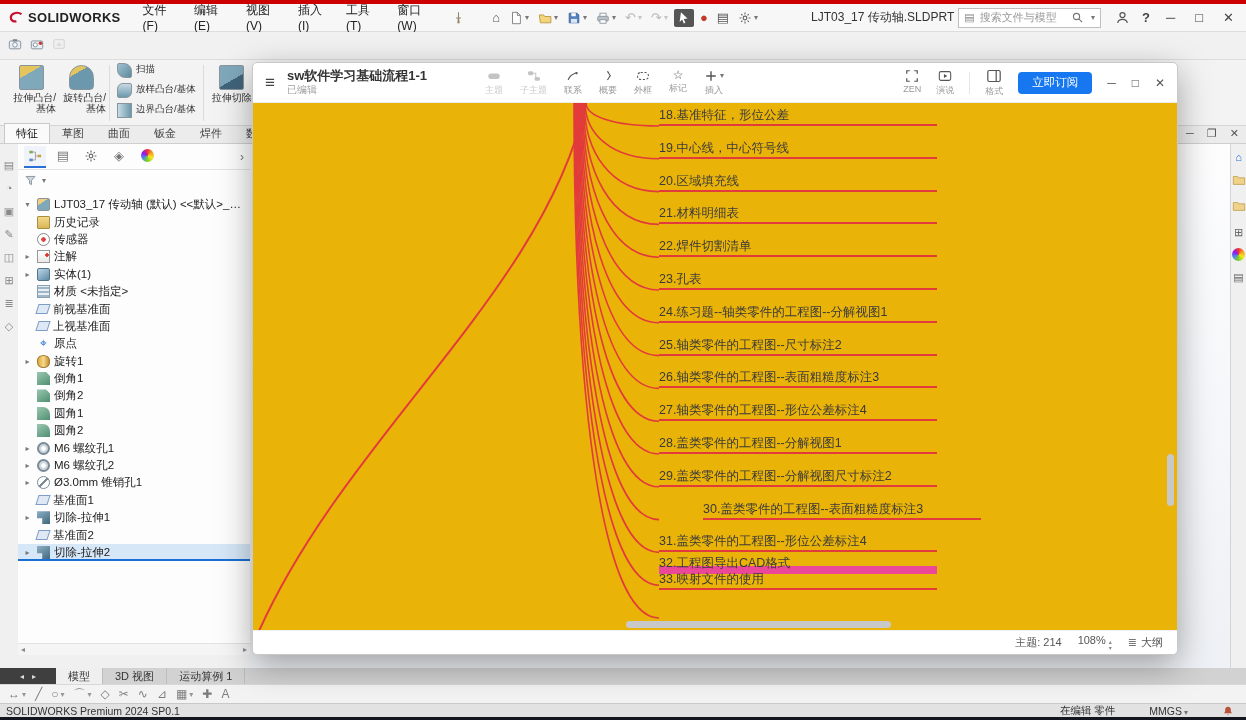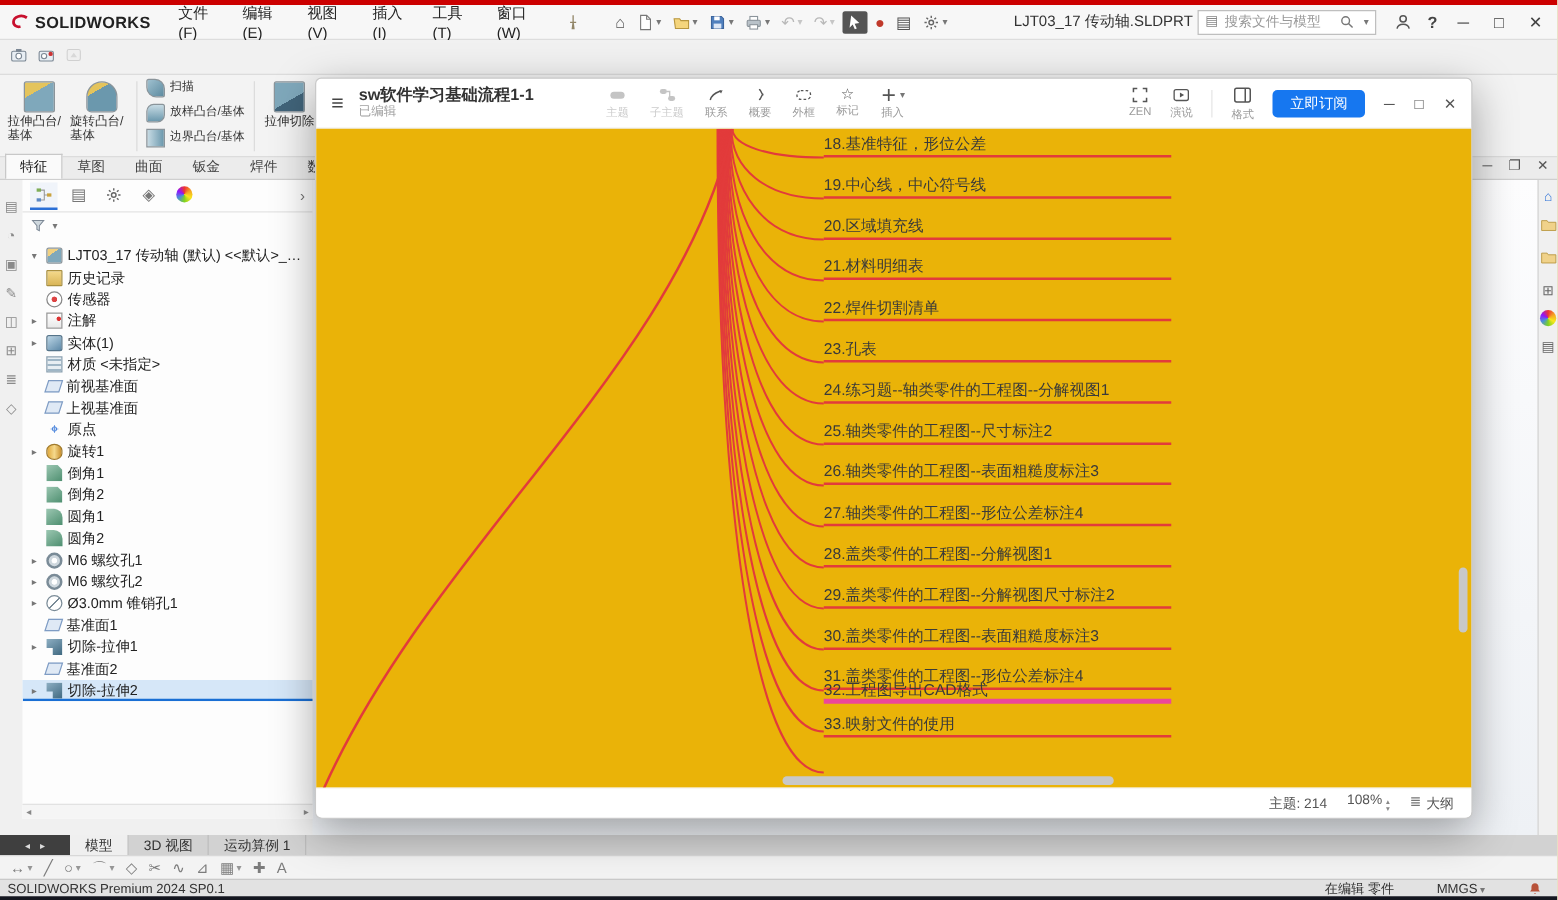--- a/index.html
+++ b/index.html
@@ -31,21 +31,21 @@
 #title-right{display:flex;align-items:center;gap:12px;margin-left:10px;}
 #title-right .gly{font-size:13px;color:#444;}
 .win-ctl{font-size:13px;color:#444;padding:0 4px;}
 
 
 #capture-bar{position:absolute;left:0;top:32px;width:1246px;height:28px;background:#f1f1f1;border-bottom:1px solid #dcdcdc;display:flex;align-items:center;gap:8px;padding:0 8px;}
 
 
 #ribbon{position:absolute;left:0;top:60px;width:1246px;height:66px;background:#f3f3f3;border-bottom:1px solid #d5d5d5;display:flex;align-items:center;padding-left:6px;}
 #ribbon-buttons{display:flex;align-items:center;height:64px;}
-.rbig{width:50px;height:62px;display:flex;flex-direction:column;align-items:center;justify-content:flex-start;padding-top:3px;gap:2px;font-size:10px;color:#333;text-align:left;line-height:1.12;}
+.rbig{width:50px;height:62px;display:flex;flex-direction:column;align-items:center;justify-content:flex-start;padding-top:3px;gap:2px;font-size:10px;color:#333;text-align:right;line-height:1.12;}
 .bicon{width:25px;height:25px;flex:none;display:inline-block;}
 .rcol{display:flex;flex-direction:column;justify-content:center;gap:1px;height:62px;}
 .rsmall{display:flex;align-items:flex-start;gap:4px;height:19px;font-size:9.5px;color:#333;white-space:nowrap;padding:0 4px;}
 .rsmall .bicon{width:15px;height:15px;}
 .rsep{width:1px;height:56px;background:#dcdcdc;margin:0 3px;flex:none;}
 .bi-boss-extrude{background:linear-gradient(150deg,#e4c45c 0 34%,#7fa8bb 34%);border:1px solid #8a949a;border-radius:2px;}
 .bi-revolve-boss{background:linear-gradient(150deg,#e4c45c 0 30%,#6b98ad 30%);border:1px solid #8a949a;border-radius:50% 50% 4px 4px;}
 .bi-sweep{background:linear-gradient(135deg,#9fc0cf,#5d8ba0);border:1px solid #8a949a;border-radius:2px 8px 2px 8px;}
 .bi-loft{background:linear-gradient(180deg,#c7dbe4,#6b98ad);border:1px solid #8a949a;border-radius:6px 2px 6px 2px;}
 .bi-boundary-boss{background:linear-gradient(90deg,#c7dbe4,#6b98ad);border:1px solid #8a949a;}
@@ -730,23 +730,23 @@
           <div class="topic-row" style="top:68.6px;border-bottom:2px solid #e23b3b;">20.区域填充线</div>
           <div class="topic-row" style="top:101.4px;border-bottom:2px solid #e23b3b;">21.材料明细表</div>
           <div class="topic-row" style="top:134.2px;border-bottom:2px solid #e23b3b;">22.焊件切割清单</div>
           <div class="topic-row" style="top:167.0px;border-bottom:2px solid #e23b3b;">23.孔表</div>
           <div class="topic-row" style="top:199.8px;border-bottom:2px solid #e23b3b;">24.练习题--轴类零件的工程图--分解视图1</div>
           <div class="topic-row" style="top:232.6px;border-bottom:2px solid #e23b3b;">25.轴类零件的工程图--尺寸标注2</div>
           <div class="topic-row" style="top:265.4px;border-bottom:2px solid #e23b3b;">26.轴类零件的工程图--表面粗糙度标注3</div>
           <div class="topic-row" style="top:298.2px;border-bottom:2px solid #e23b3b;">27.轴类零件的工程图--形位公差标注4</div>
           <div class="topic-row" style="top:331.0px;border-bottom:2px solid #e23b3b;">28.盖类零件的工程图--分解视图1</div>
           <div class="topic-row" style="top:363.8px;border-bottom:2px solid #e23b3b;">29.盖类零件的工程图--分解视图尺寸标注2</div>
-          <div class="topic-row" style="top:396.6px;border-bottom:2px solid #e23b3b;">30.盖类零件的工程图--表面粗糙度标注3</div>
+          <div class="topic-row" style="top:396.6px;border-bottom:2px solid #e23b3b;margin-left:44px;">30.盖类零件的工程图--表面粗糙度标注3</div>
           <div class="topic-row" style="top:429.4px;border-bottom:2px solid #e23b3b;">31.盖类零件的工程图--形位公差标注4</div>
-          <div class="topic-row" style="top:440px;border-bottom:4px solid #ec4899;">32.工程图导出CAD格式</div>
+          <div class="topic-row" style="top:451px;border-bottom:8px solid #ec4899;">32.工程图导出CAD格式</div>
           <div class="topic-row" style="top:467px;border-bottom:2px solid #e23b3b;">33.映射文件的使用</div>
         </div>
       <div id="mm-hthumb"></div>
       <div id="mm-vthumb"></div>
     </div>
     <div id="mm-footer">
       <span>主题: 214</span>
       <span><span>108%</span><span class="stepper">
             <span>▴</span>
             <span>▾</span>

